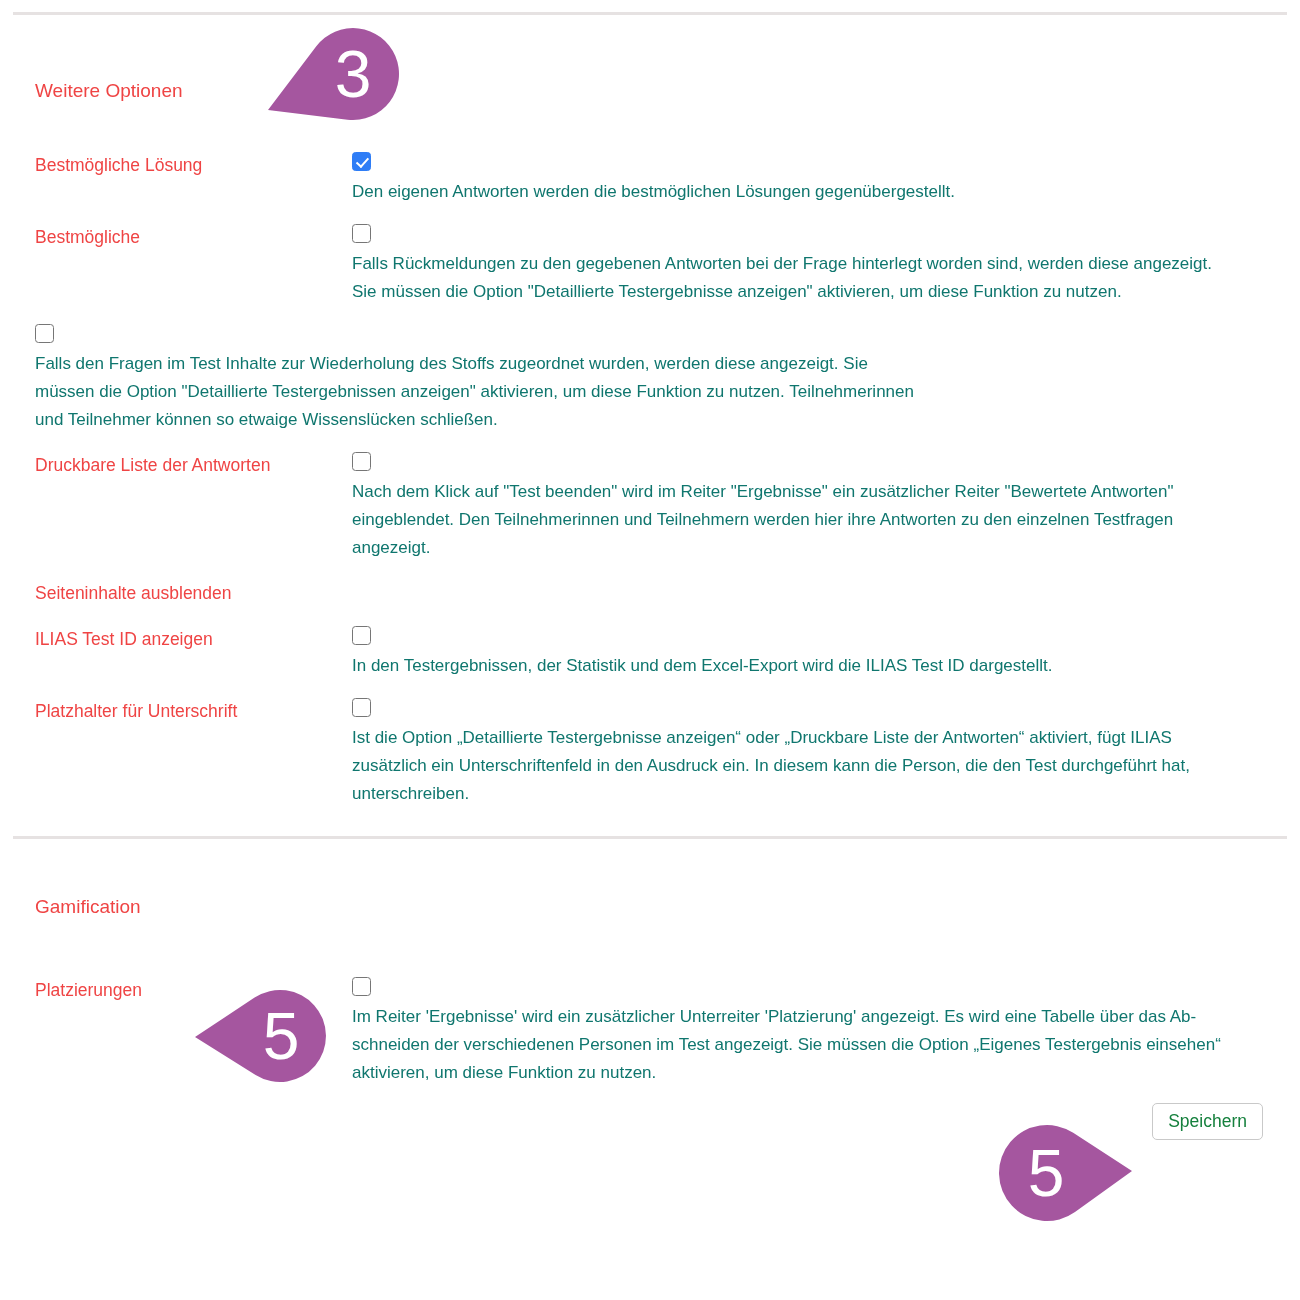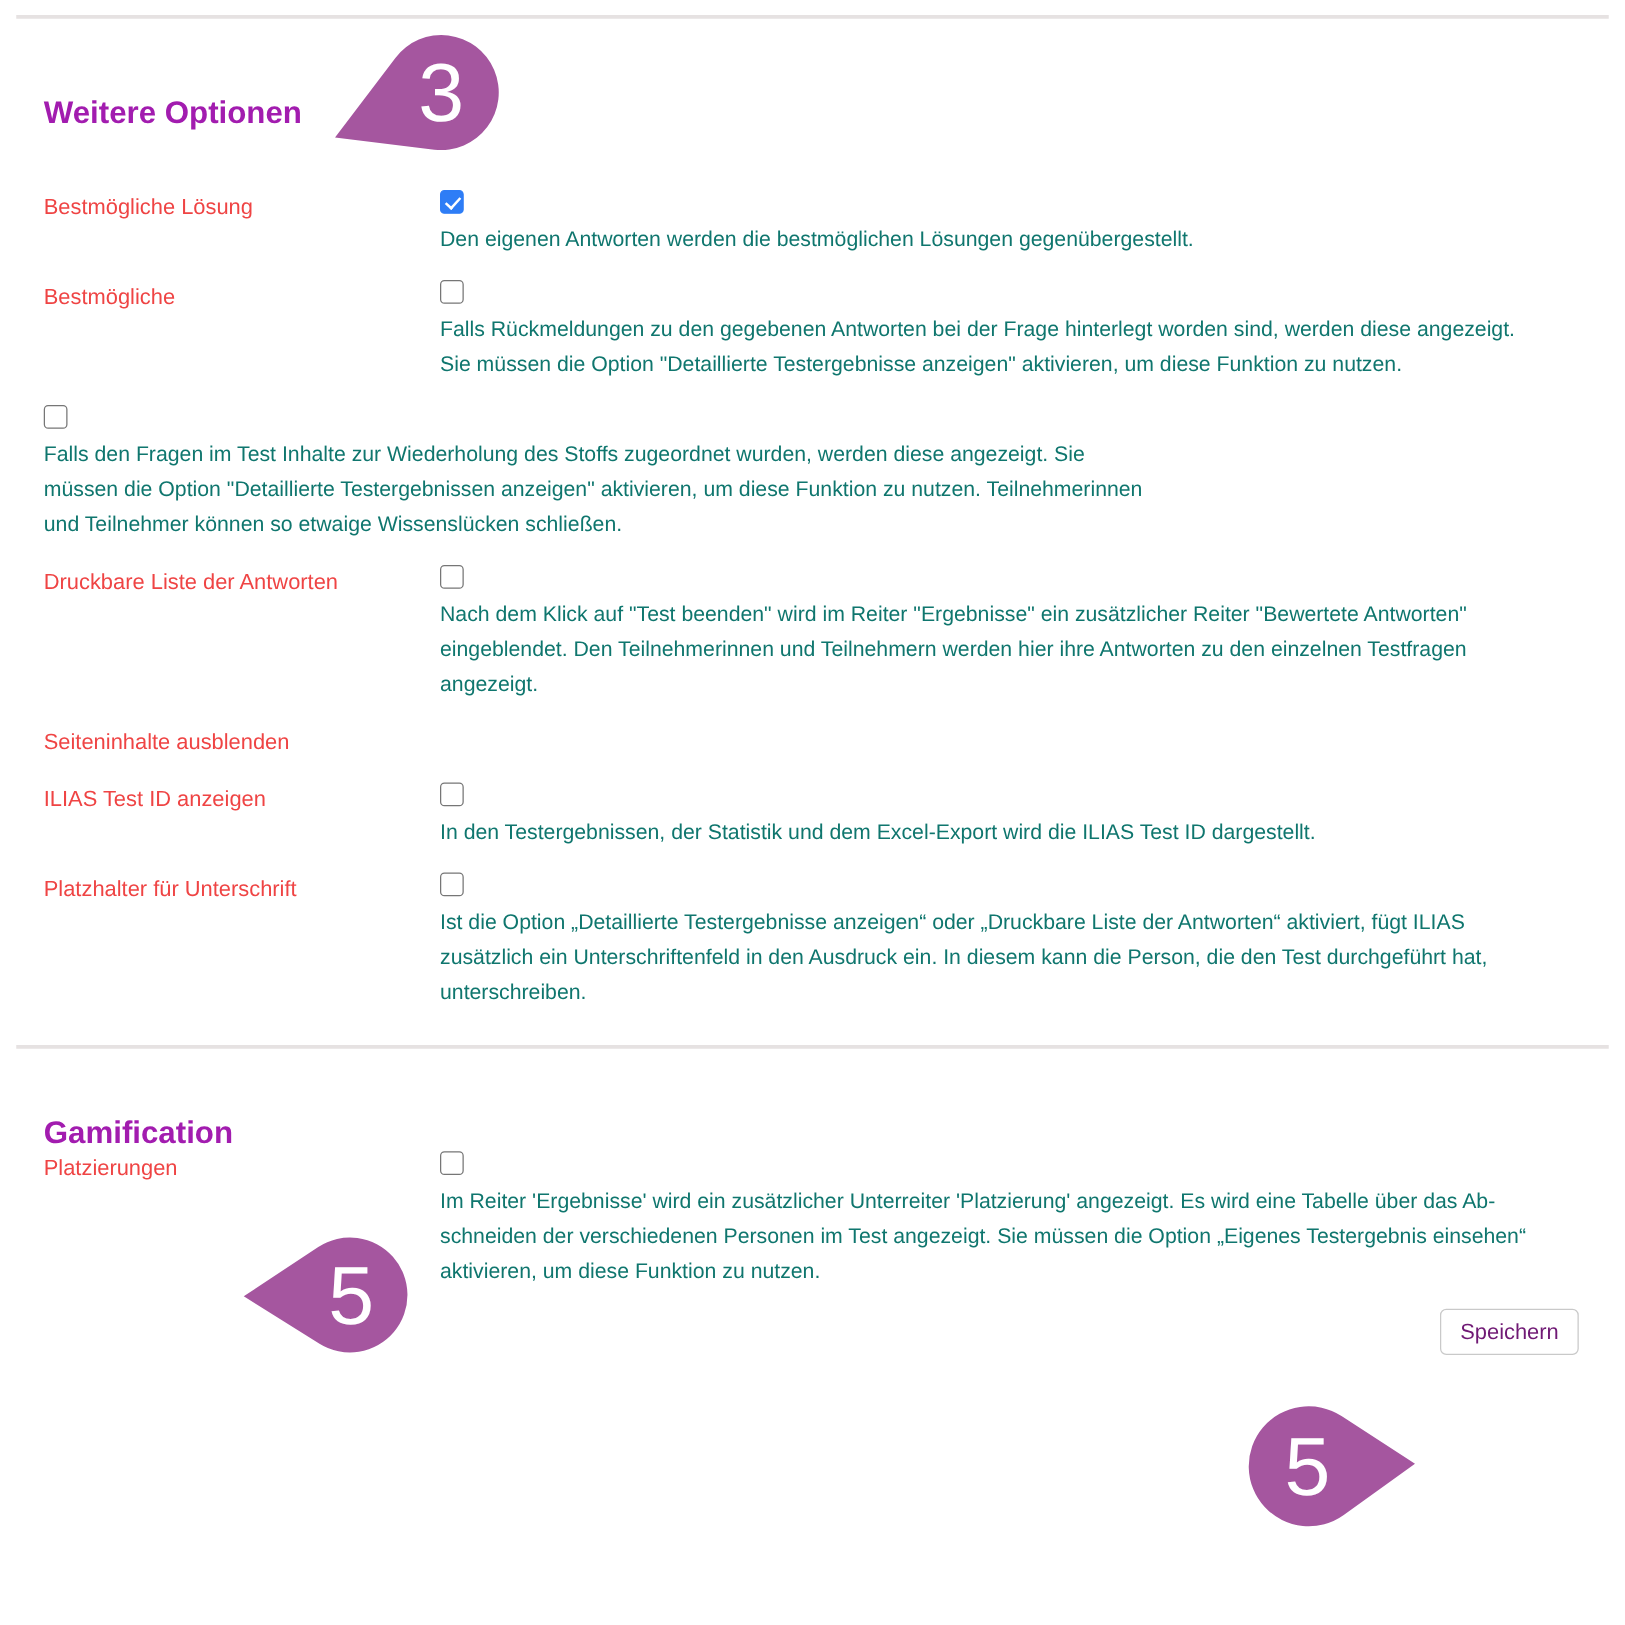--- a/index.html
+++ b/index.html
@@ -6,25 +6,25 @@
   body {
     width:1300px; height:1300px; overflow:hidden;
     font-family:"Liberation Sans","DejaVu Sans",sans-serif;
     color:#1a1a1a;
   }
   .page { position:relative; width:1300px; height:1300px; box-sizing:border-box; padding:0 13px; }
   .divider { border:none; border-top:3px solid #e6e2e2; margin:0; }
   .divider.top { margin-top:12px; }
   section { padding:0 22px; }
   .section-title {
-    font-size:25px; font-weight:700; color:#a21caf;
+    font-size:19px; font-weight:400; color:#ef4444;
     margin:0; line-height:25px;
   }
   #sec1 .section-title { margin-top:63px; margin-bottom:47px; }
-  #sec2 .section-title { margin-top:55px; }
+  #sec2 .section-title { margin-top:55px; margin-bottom:56px; }
   #sec1 { padding-bottom:12px; }
   .row { display:grid; grid-template-columns:317px 1fr; margin-bottom:16px; }
   .opt-label {
     font-size:17.5px; line-height:30px; color:#ef4444;
     padding-right:77px; hyphens:manual;
   }
   .checkbox {
     display:block; width:19px; height:19px; box-sizing:border-box;
     border:1.5px solid #767676; border-radius:3.5px; background:#fff;
     margin:2px 0 7px 0; position:relative; cursor:pointer;
@@ -35,21 +35,21 @@
     width:4.5px; height:10px;
     border-right:2.6px solid #fff; border-bottom:2.6px solid #fff;
     transform:rotate(42deg);
   }
   .desc {
     font-size:17px; line-height:28px; color:#0f766e;
     width:880px; max-width:880px; hyphens:manual;
   }
   .button-row { display:flex; justify-content:flex-end; margin-top:13px; padding-right:2px; }
   .save-btn {
-    font-family:inherit; font-size:17.5px; color:#701a75;
+    font-family:inherit; font-size:17.5px; color:#15803d;
     background:#ffffff; border:1px solid #c9c9c9; border-radius:5px;
     padding:7px 15px; line-height:21px; cursor:pointer;
   }
   .marker-overlay {
     position:absolute; left:0; top:0; width:1300px; height:1300px;
     pointer-events:none; z-index:5;
   }
   .marker-overlay text {
     fill:#ffffff; font-family:"Liberation Sans","DejaVu Sans",sans-serif;
     font-size:66px; font-weight:400;

